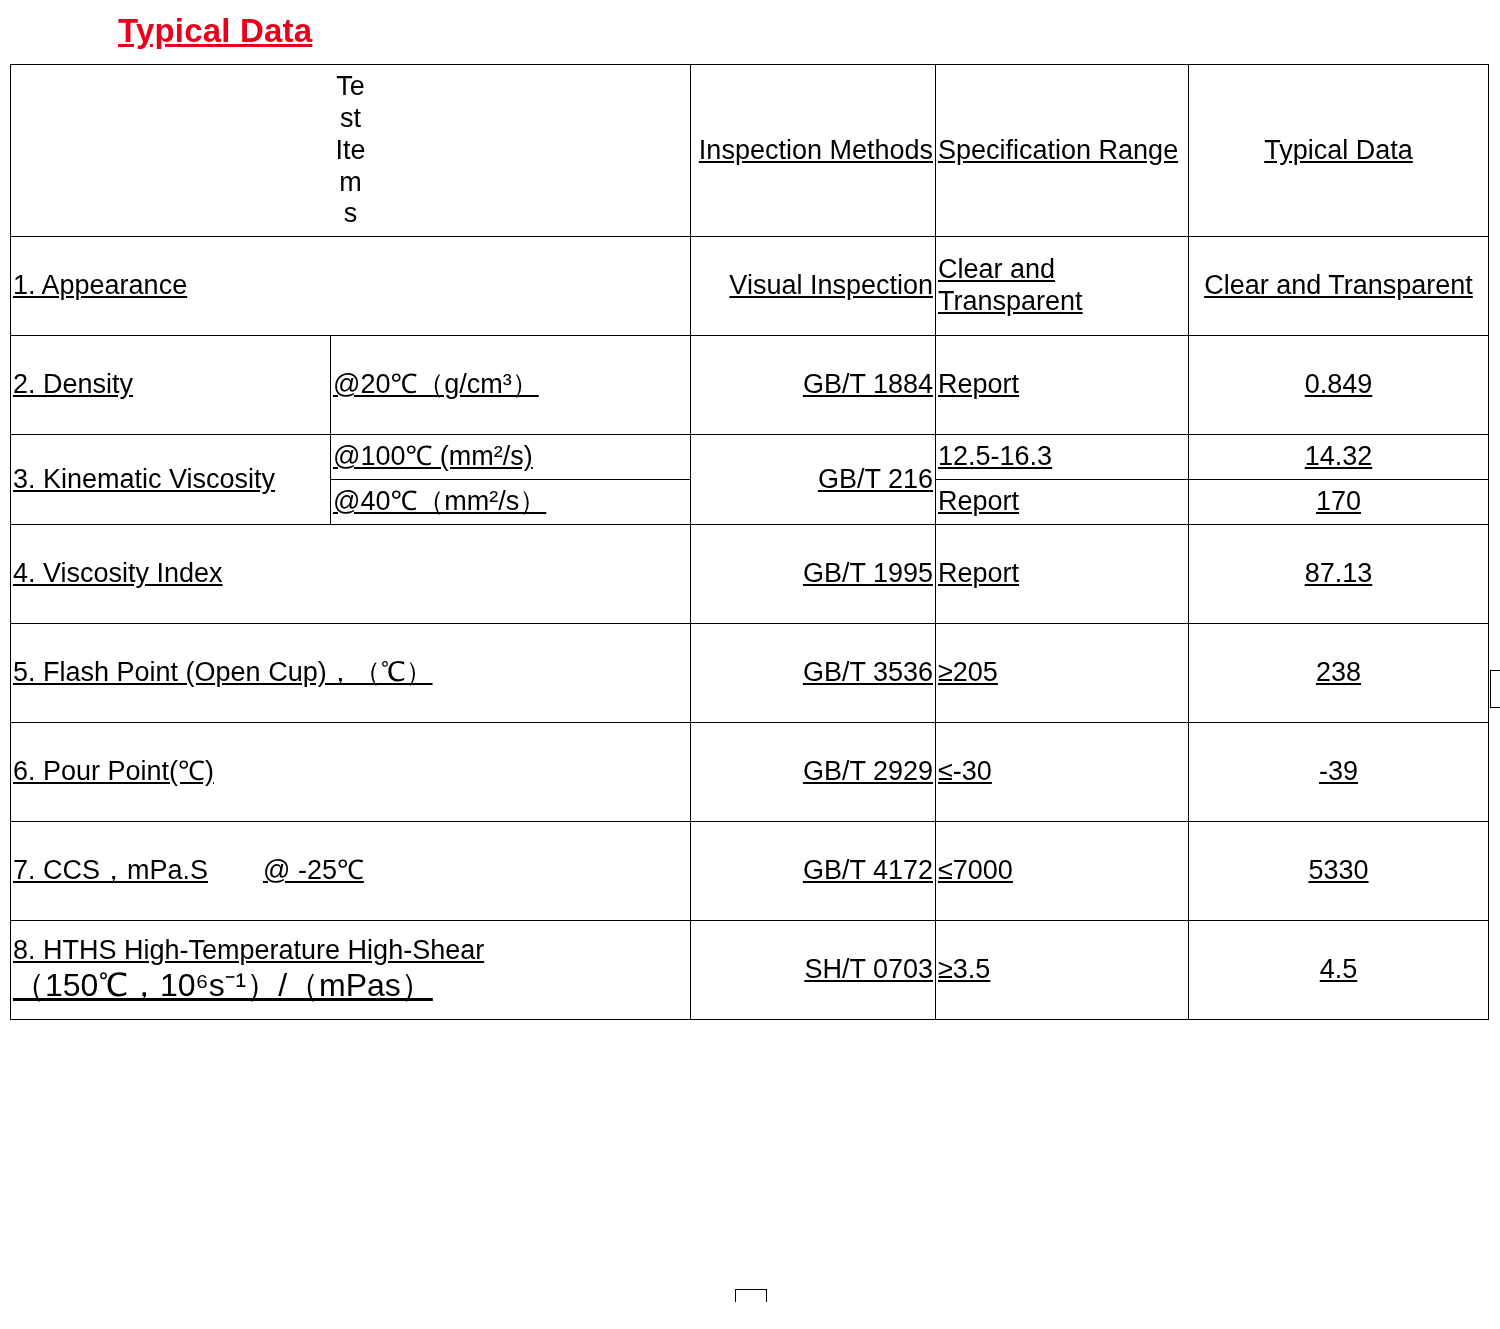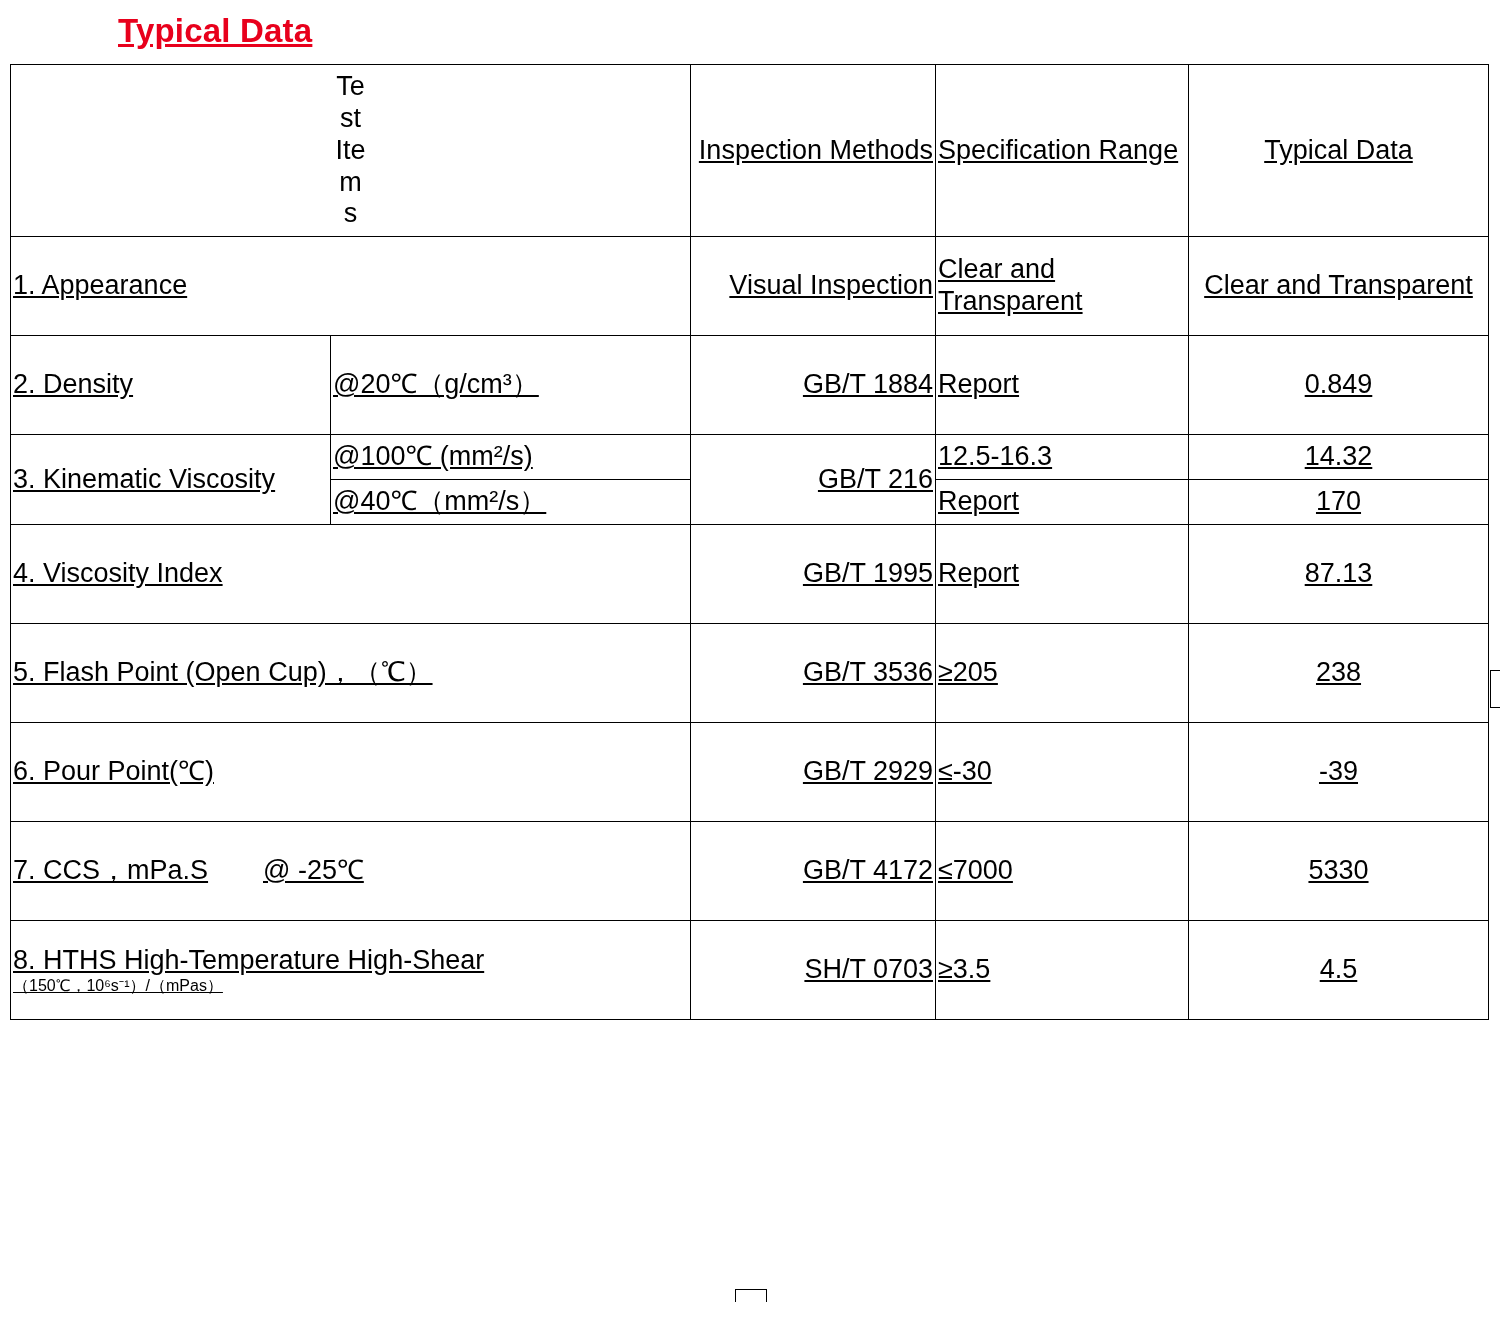--- a/index.html
+++ b/index.html
@@ -64,21 +64,21 @@
   .item-left {
     text-align: left;
     padding-left: 14px;
   }
   .row-tall td { height: 86px; }
   .sub-cell {
     text-align: left;
     padding-left: 22px;
     font-size: 27px;
   }
-  .small-line2 { font-size: 16px; }
+  .small-line2 { font-size: 32px; }
   .edge-marker {
     position: absolute;
     right: 0px;
     top: 670px;
     width: 9px;
     height: 36px;
     border: 1.6px solid #000000;
     border-right: none;
     background: #ffffff;
   }

